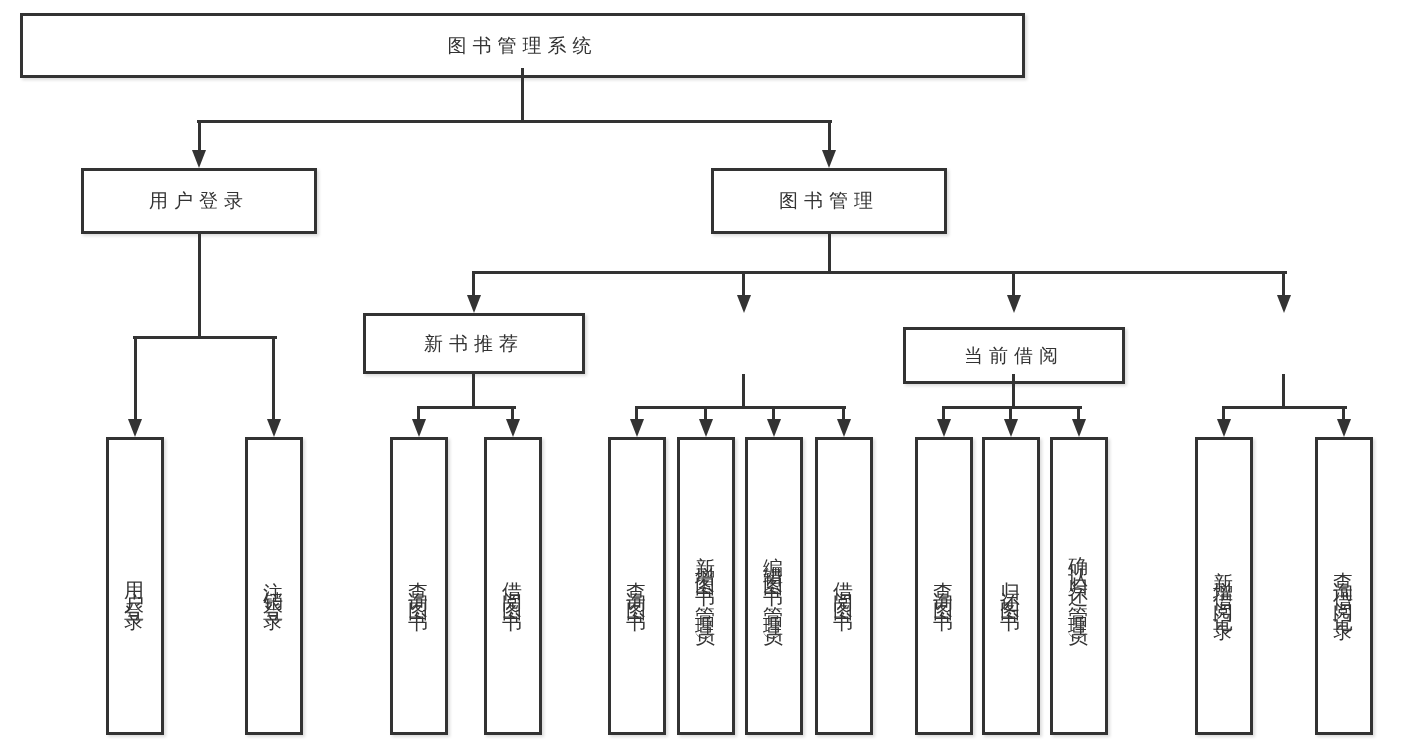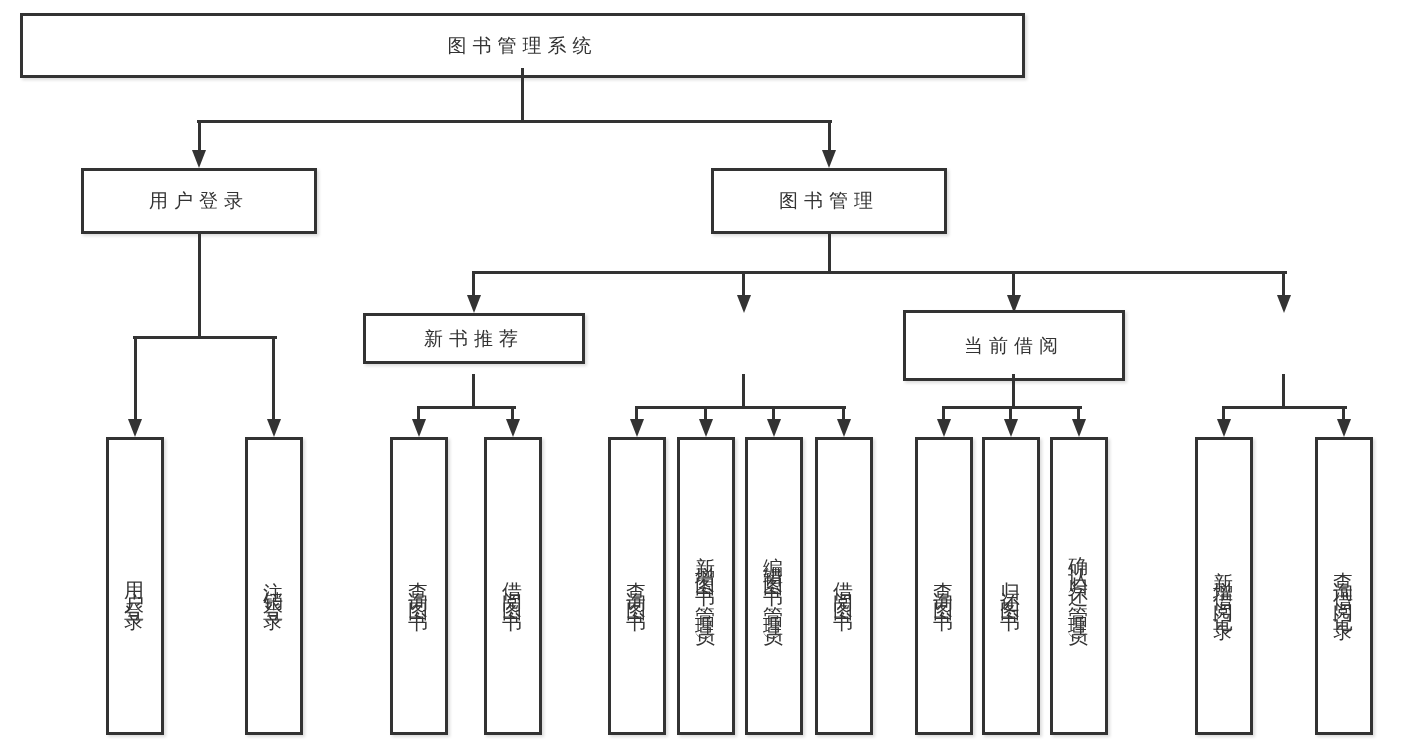--- a/index.html
+++ b/index.html
@@ -115,24 +115,24 @@
   <div class="hline" style="left:472px; top:271px; width:815px;"></div>
   <div class="vline" style="left:472px; top:271px; height:24px;"></div>
   <div class="arrow" style="left:467px; top:295px;"></div>
   <div class="vline" style="left:742px; top:271px; height:24px;"></div>
   <div class="arrow" style="left:737px; top:295px;"></div>
   <div class="vline" style="left:1012px; top:271px; height:24px;"></div>
   <div class="arrow" style="left:1007px; top:295px;"></div>
   <div class="vline" style="left:1282px; top:271px; height:24px;"></div>
   <div class="arrow" style="left:1277px; top:295px;"></div>
 
-  <div class="node" style="left:363px; top:313px; width:222px; height:51px;font-family:Liberation Mono, monospace;">
+  <div class="node" style="left:363px; top:313px; width:222px; height:61px;font-family:Liberation Mono, monospace;">
     <span class="lbl">新书推荐</span>
   </div>
-  <div class="node" style="left:903px; top:310px; width:222px; height:71px;">
+  <div class="node" style="left:903px; top:327px; width:222px; height:57px;">
     <span class="lbl">当前借阅</span>
   </div>
 
   <div class="vline" style="left:472px; top:374px; height:32px;"></div>
   <div class="hline" style="left:417px; top:406px; width:99px;"></div>
   <div class="vline" style="left:417px; top:406px; height:14px;"></div>
   <div class="arrow" style="left:412px; top:419px;"></div>
   <div class="vline" style="left:511px; top:406px; height:14px;"></div>
   <div class="arrow" style="left:506px; top:419px;"></div>
 

